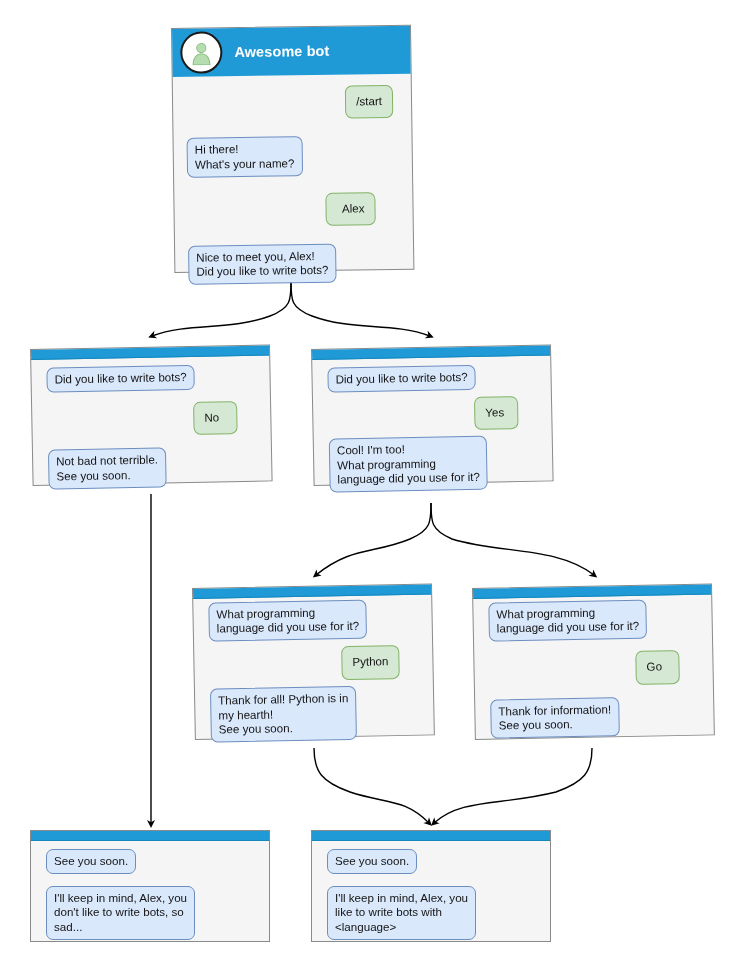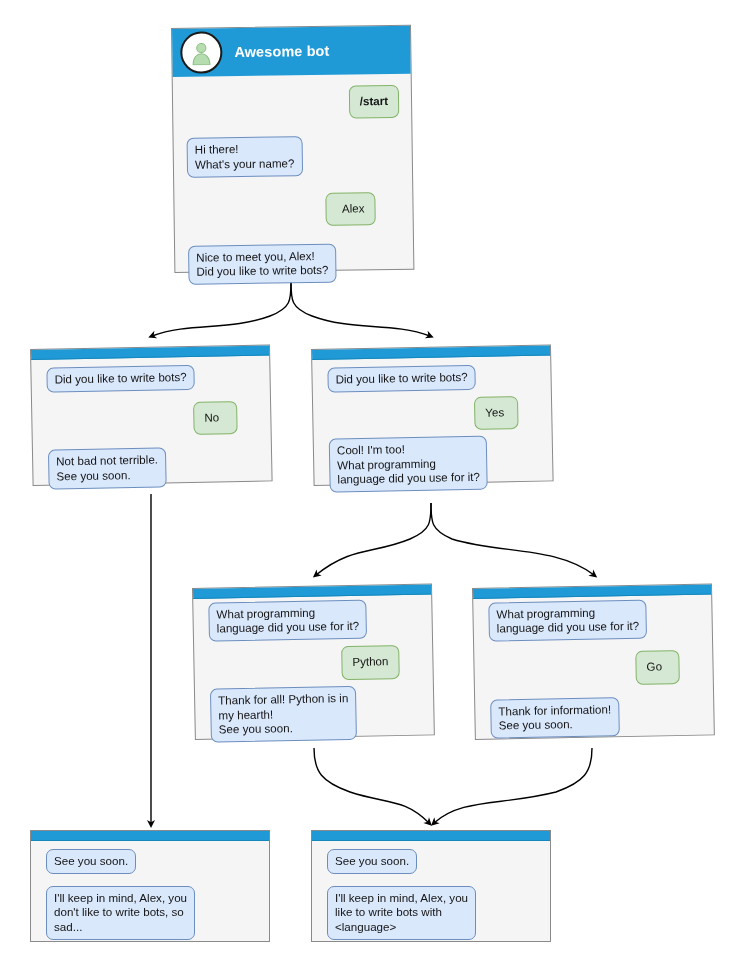--- a/index.html
+++ b/index.html
@@ -140,21 +140,21 @@
     <div class="node-header">
       <div class="avatar">
         <svg width="26" height="26" viewBox="0 0 26 26" aria-hidden="true">
           <circle cx="13" cy="8.4" r="4.6" fill="#b6ddb0" stroke="#8cc084" stroke-width="1"></circle>
           <path d="M4.6,25 C4.6,17.6 8.8,14.2 13,14.2 C17.2,14.2 21.4,17.6 21.4,25 Z" fill="#b6ddb0" stroke="#8cc084" stroke-width="1"></path>
         </svg>
       </div>
       <div class="node-title">Awesome bot</div>
     </div>
     <div class="node-body" style="height:197px; padding-top:11px;">
-      <div class="msg user" style="margin-right:4px;font-weight:bold;">/start</div>
+      <div class="msg user" style="margin-right:10px;">/start</div>
       <div class="gap-md"></div>
       <div class="msg bot" style="margin-left:5px;">Hi there!
 What's your name?</div>
       <div class="gap-md"></div>
       <div class="msg user" style="margin-right:29px;padding-left:15px;">Alex</div>
       <div class="gap-md"></div>
       <div class="msg bot" style="margin-left:5px;">Nice to meet you, Alex!
 Did you like to write bots?</div>
     </div>
   </div>

